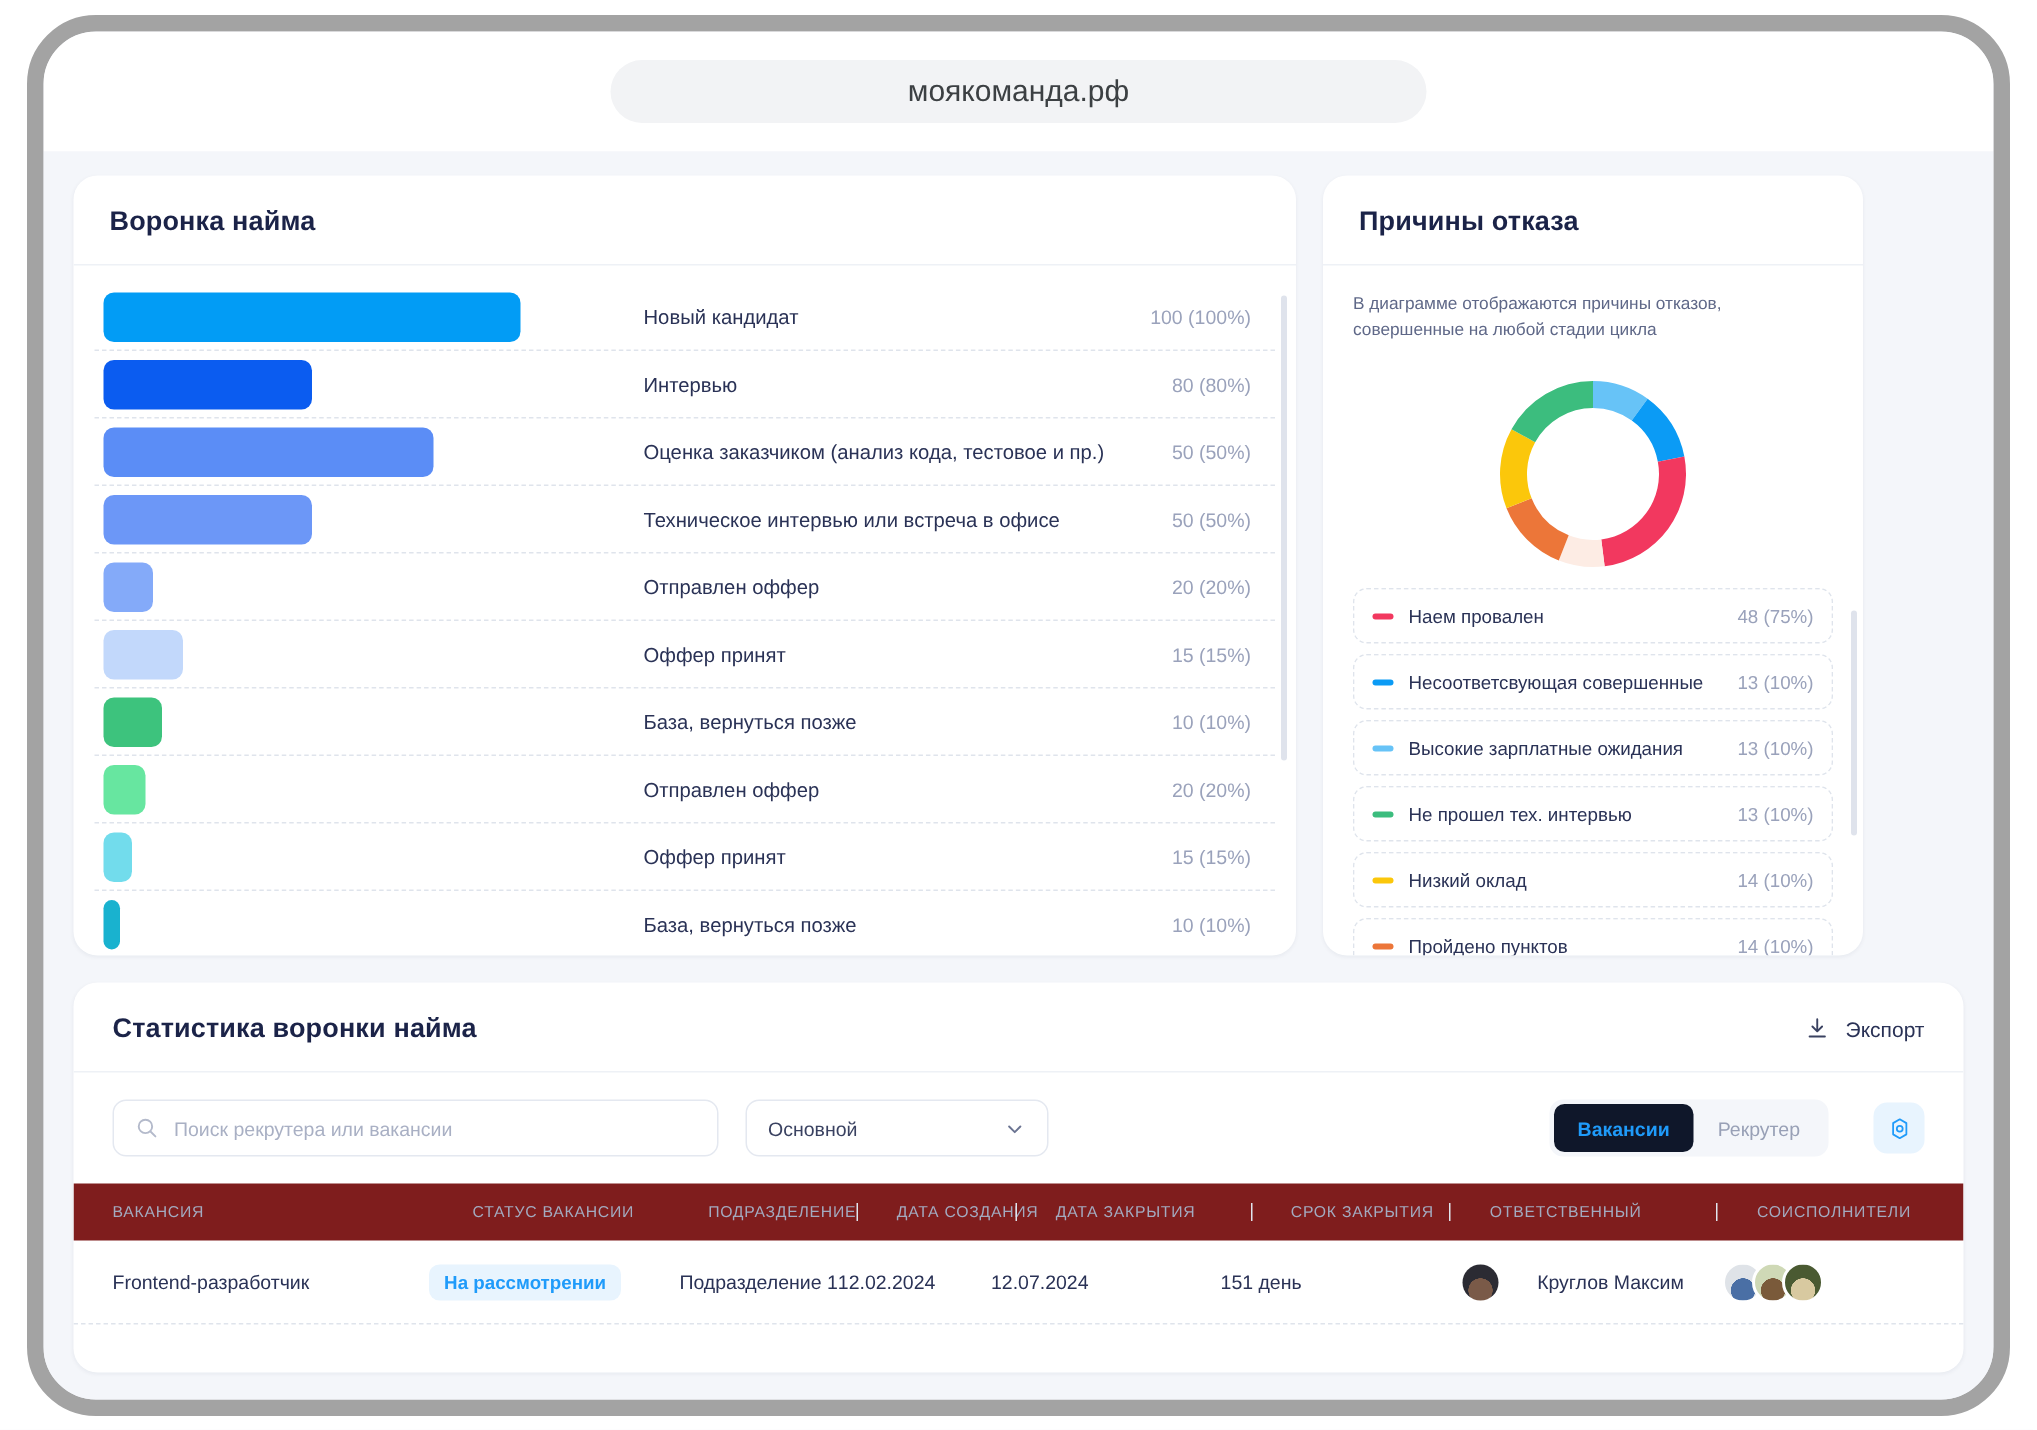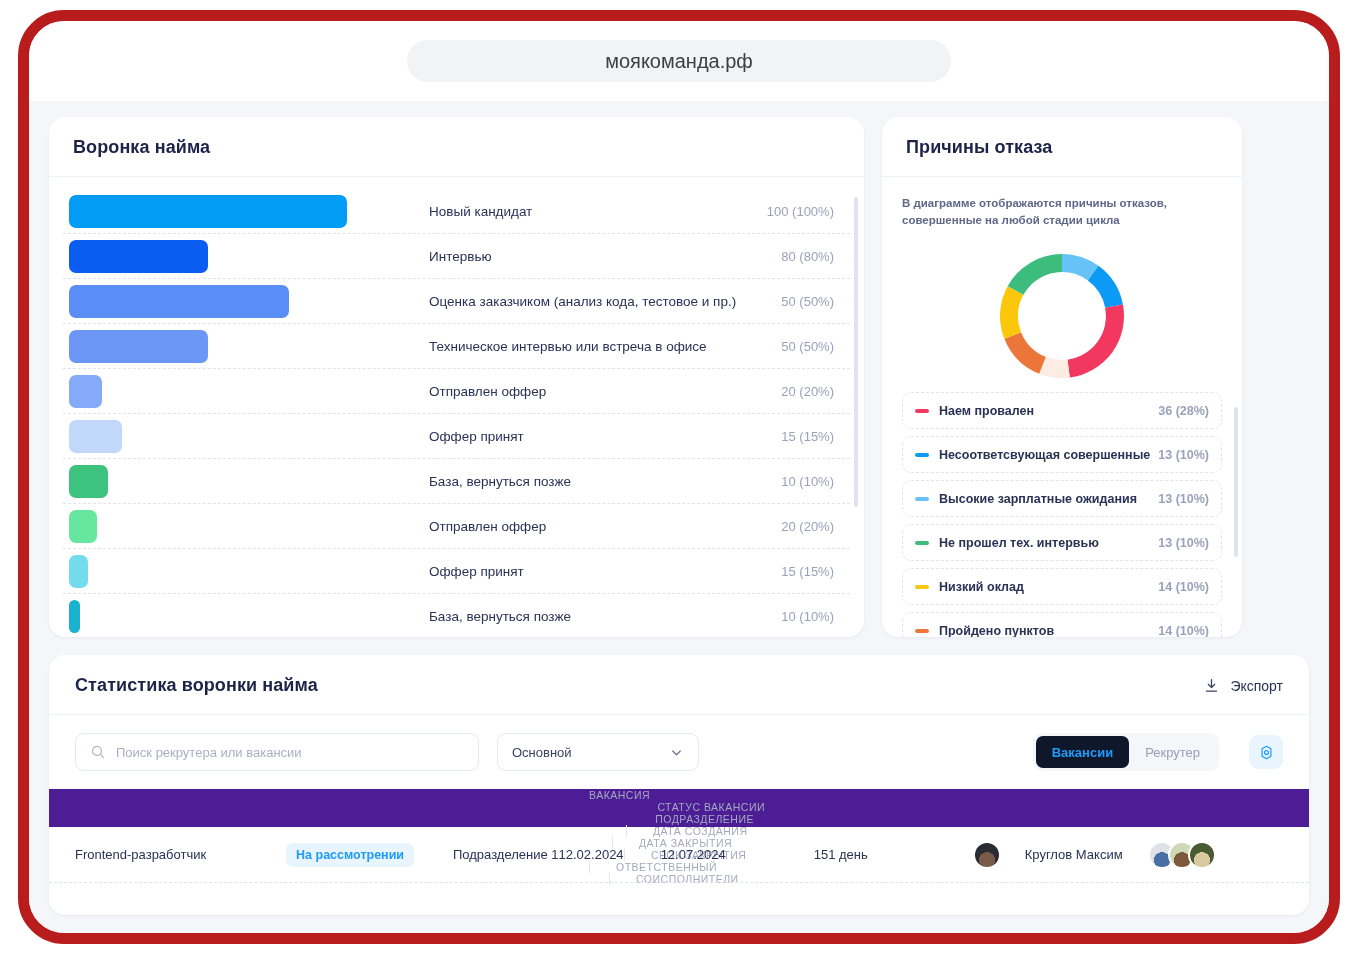--- a/index.html
+++ b/index.html
@@ -8,21 +8,21 @@
     font-family: "Liberation Sans", "DejaVu Sans", sans-serif;
     background: #ffffff;
     overflow: hidden;
   }
 
   
   #device-frame {
     position: absolute;
     left: 18px; top: 10px;
     width: 1322px; height: 934px;
-    border: 11px solid #b91c1c;
+    border: 11px solid #a3a3a3;
     border-radius: 46px;
     background: #f4f6fa;
     overflow: hidden;
   }
 
   
   #browser-chrome {
     position: absolute; left: 0; top: 0;
     width: 100%; height: 80px;
     background: #ffffff;
@@ -83,21 +83,21 @@
   .funnel-value {
     width: 92px; text-align: right; font-size: 13px; color: #9aa2bb;
     padding-right: 10px;
   }
   #funnel-scrollbar {
     position: absolute; right: 6px; top: 20px;
     width: 4px; height: 310px; border-radius: 2px; background: #dfe3ec;
   }
 
   
-  #reasons-body { flex: 1; padding: 18px 20px 0 20px; overflow: hidden; position: relative; font-weight: bold; }
+  #reasons-body { flex: 1; padding: 18px 20px 0 20px; overflow: hidden; position: relative; }
   #reasons-note { font-size: 11.5px; line-height: 1.45; color: #5d6party; color: #5f6888; }
   #donut-wrap { display: flex; justify-content: center; margin-top: 12px; }
   .legend-item {
     display: flex; align-items: center;
     height: 37px; margin-bottom: 7px;
     border: 1px dashed #dfe4ec; border-radius: 9px;
     padding: 0 12px;
   }
   .legend-dash { width: 14px; height: 3.5px; border-radius: 2px; margin-right: 10px; flex: none; }
   .legend-label { flex: 1; font-size: 12.5px; color: #2a3256; white-space: nowrap; }
@@ -133,21 +133,21 @@
              border-radius: 7px; color: #98a0b6; }
   .seg-btn.active { background: #0f172a; color: #1f9bfa; font-weight: 700; }
   #gear-btn {
     width: 34px; height: 34px; margin-left: 12px; border-radius: 9px;
     background: #e8f4fe; display: flex; align-items: center; justify-content: center;
   }
 
   
   #table-head {
     display: flex; align-items: center; height: 38px;
-    background: #4c1d95; padding: 0 26px; flex-direction: column;
+    background: #7f1d1d; padding: 0 26px;
   }
   .th {
     font-size: 10.5px; letter-spacing: .5px; color: #a3aaC0; color: #a3aabf;
     text-transform: uppercase; white-space: nowrap;
   }
   .th.sep { border-left: 1px solid #e0e5ee; padding-left: 26px; }
   .td { font-size: 13px; color: #2a3256; white-space: nowrap; }
   #table-row {
     display: flex; align-items: center; height: 56px; padding: 0 26px;
     border-bottom: 1px dashed #dfe4ec;
@@ -278,21 +278,21 @@
                   <path d="M -22.823722266450048 57.646142125071584 A 62 62 0 0 1 -57.64614212507159 22.82372226645002 L -40.91016537908306 16.19748031812582 A 44 44 0 0 0 -16.19748031812584 40.91016537908306 Z" fill="#ec7639"></path>
                   <path d="M -57.64614212507159 22.82372226645002 A 62 62 0 0 1 -54.33101416271953 -29.868727794306352 L -38.55749392192999 -21.197161660475476 A 44 44 0 0 0 -40.91016537908306 16.19748031812582 Z" fill="#fbc70b"></path>
                   <path d="M -54.33101416271953 -29.868727794306352 A 62 62 0 0 1 -1.1389215232070385e-14 -62 L -8.082668874372531e-15 -44 A 44 44 0 0 0 -38.55749392192999 -21.197161660475476 Z" fill="#3cbd7e"></path>
                 </g>
             </svg>
           </div>
           <div id="legend-list">
               <div class="legend-item">
                 <span class="legend-dash" style="background:#f2385f"></span>
                 <span class="legend-label">Наем провален</span>
-                <span class="legend-value">36 (28%)</span>
+                <span class="legend-value">48 (75%)</span>
               </div>
               <div class="legend-item">
                 <span class="legend-dash" style="background:#0b9bf5"></span>
                 <span class="legend-label">Несоответсвующая совершенные</span>
                 <span class="legend-value">13 (10%)</span>
               </div>
               <div class="legend-item">
                 <span class="legend-dash" style="background:#67c3f7"></span>
                 <span class="legend-label">Высокие зарплатные ожидания</span>
                 <span class="legend-value">13 (10%)</span>

